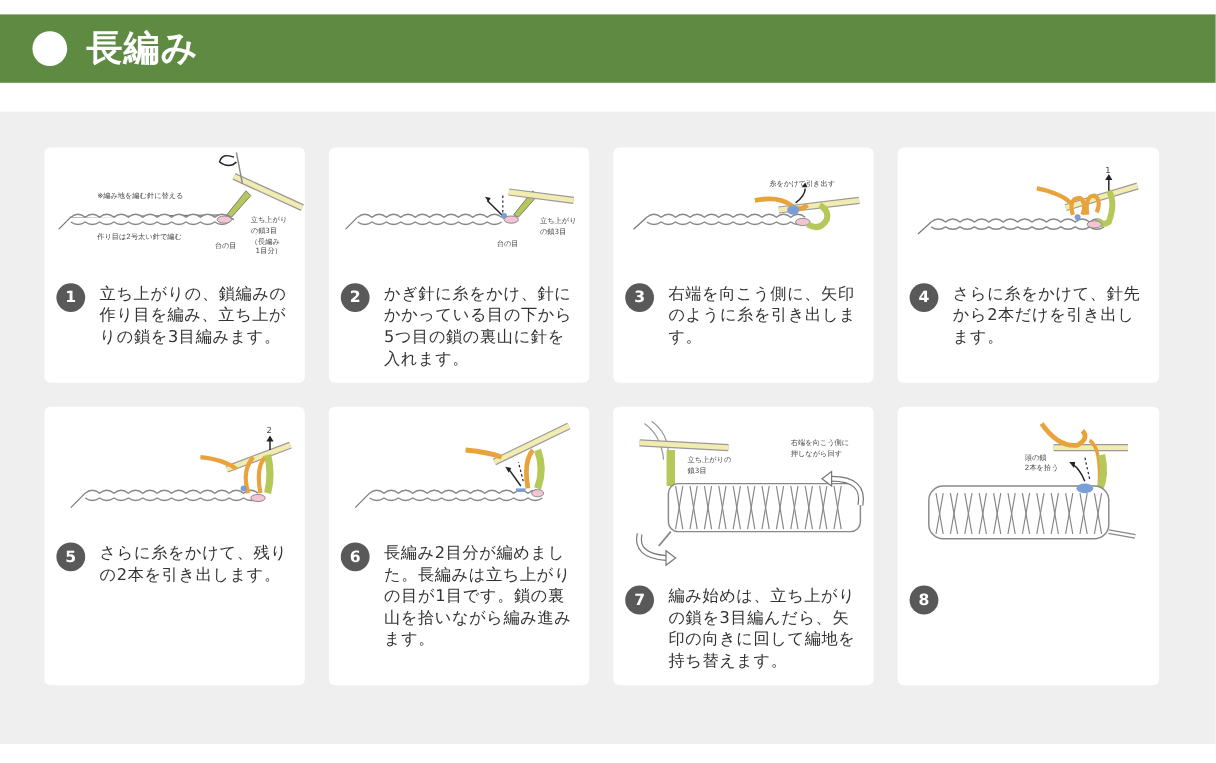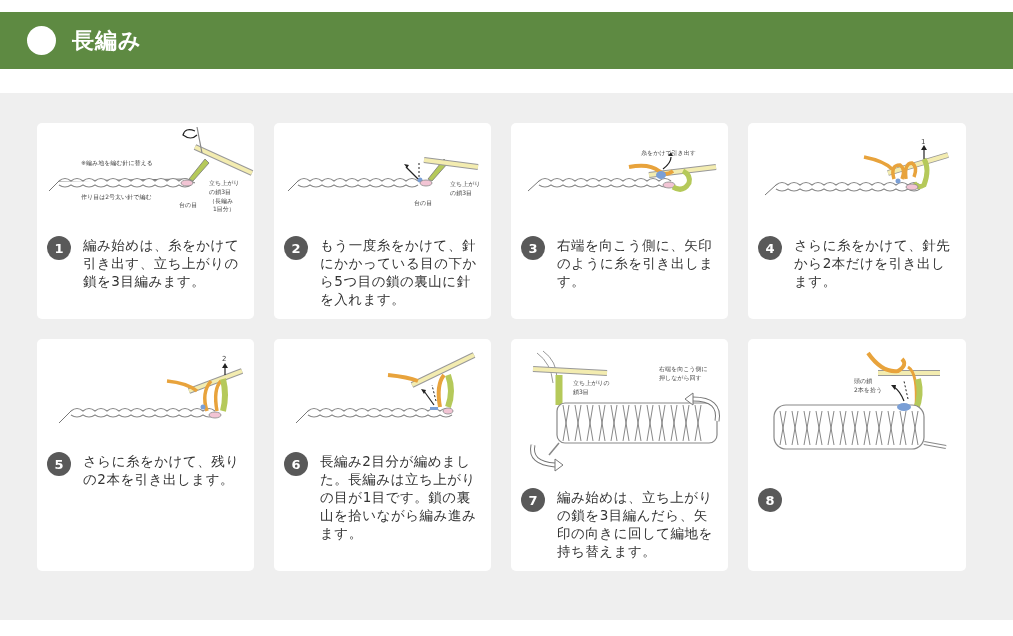--- a/index.html
+++ b/index.html
@@ -2,21 +2,21 @@
 <html><head>
 <meta charset="utf-8">
 <style>
   * { box-sizing: border-box; margin: 0; padding: 0; }
   html, body { width: 1013px; height: 636px; background: #ffffff; overflow: hidden;
     font-family: "DejaVu Sans", "Liberation Sans", sans-serif; }
   .header-bar { position: absolute; left: 0; top: 12px; width: 1013px; height: 57px;
     background: #5e8a42; display: flex; align-items: center; }
   .header-dot { width: 29px; height: 29px; border-radius: 50%; background: #ffffff;
     margin-left: 27px; margin-right: 16px; }
-  .header-title { color: #ffffff; font-size: 22px; font-weight: bold; letter-spacing: 1px; }
+  .header-title { color: #ffffff; font-size: 30px; font-weight: bold; letter-spacing: 1px; }
   .content { position: absolute; left: 0; top: 93px; width: 1013px; height: 527px;
     background: #efefef; }
   .card { position: absolute; background: #ffffff; border-radius: 5px; overflow: hidden; }
   .illus { position: absolute; left: 0; top: 0; width: 100%; }
   .step { position: absolute; left: 10px; display: flex; align-items: flex-start; }
   .step-num { width: 24px; height: 24px; border-radius: 50%; background: #595959;
     color: #ffffff; font-weight: bold; font-size: 13px; display: flex;
     align-items: center; justify-content: center; flex-shrink: 0; margin-top: 0px; }
   .step-text { margin-left: 12px; width: 160px; font-size: 13.5px; line-height: 18px;
     color: #333333; letter-spacing: 0.5px; }
@@ -46,21 +46,21 @@
       <text x="44" y="42" font-size="6" fill="#444">※編み地を編む針に替える</text>
       <text x="44" y="76" font-size="6" fill="#444">作り目は2号太い針で編む</text>
       <text x="172" y="62" font-size="6" fill="#444">立ち上がり</text>
       <text x="172" y="71" font-size="6" fill="#444">の鎖3目</text>
       <text x="172" y="80" font-size="6" fill="#444">（長編み</text>
       <text x="176" y="88" font-size="6" fill="#444">1目分）</text>
       <text x="142" y="84" font-size="6" fill="#444">台の目</text>
     </svg>
     <div class="step" style="top:113px;">
       <div class="step-num">1</div>
-      <div class="step-text">編み始めは、糸をかけて引き出す、立ち上がりの鎖を3目編みます。</div>
+      <div class="step-text">立ち上がりの、鎖編みの作り目を編み、立ち上がりの鎖を3目編みます。</div>
     </div>
   </div>
 
   <div class="card" style="left:274px;top:30px;width:217px;height:196px;">
     <svg class="illus" width="217" height="100" viewBox="0 0 217 100">
       <path d="M14,68 L24,58" stroke="#777" stroke-width="1" fill="none"></path>
       <path d="M24,58 q6,-5 12,0 q6,-5 12,0 q6,-5 12,0 q6,-5 12,0 q6,-5 12,0 q6,-5 12,0 q6,-5 12,0 q6,-5 12,0 q6,-5 12,0 q6,-5 12,0" stroke="#888" stroke-width="1.2" fill="#fff"></path>
       <path d="M24,62 q6,4 12,0 q6,4 12,0 q6,4 12,0 q6,4 12,0 q6,4 12,0 q6,4 12,0 q6,4 12,0 q6,4 12,0 q6,4 12,0 q6,4 12,0" stroke="#888" stroke-width="1.2" fill="none"></path>
       <circle cx="146" cy="57" r="2.5" fill="#7a9fd6"></circle>
       <ellipse cx="152" cy="60" rx="6" ry="3" fill="#f2c4d4" stroke="#888" stroke-width="0.8"></ellipse>
@@ -69,21 +69,21 @@
       <line x1="150" y1="37" x2="204" y2="44" stroke="#f3ecb0" stroke-width="4"></line>
       <path d="M144,56 L132,44" stroke="#222" stroke-width="1.2" fill="none"></path>
       <path d="M130,41 l5,1 -2,3 z" fill="#222"></path>
       <line x1="145" y1="54" x2="145" y2="40" stroke="#222" stroke-width="1" stroke-dasharray="2,2"></line>
       <text x="176" y="63" font-size="6" fill="#444">立ち上がり</text>
       <text x="176" y="72" font-size="6" fill="#444">の鎖3目</text>
       <text x="140" y="82" font-size="6" fill="#444">台の目</text>
     </svg>
     <div class="step" style="top:113px;">
       <div class="step-num">2</div>
-      <div class="step-text">もう一度糸をかけて、針にかかっている目の下から5つ目の鎖の裏山に針を入れます。</div>
+      <div class="step-text">かぎ針に糸をかけ、針にかかっている目の下から5つ目の鎖の裏山に針を入れます。</div>
     </div>
   </div>
 
   <div class="card" style="left:511px;top:30px;width:217px;height:196px;">
     <svg class="illus" width="217" height="100" viewBox="0 0 217 100">
       <path d="M17,68 L28,58" stroke="#777" stroke-width="1" fill="none"></path>
       <path d="M28,58 q6,-5 12,0 q6,-5 12,0 q6,-5 12,0 q6,-5 12,0 q6,-5 12,0 q6,-5 12,0 q6,-5 12,0 q6,-5 12,0 q6,-5 12,0 q6,-5 12,0 q6,-5 12,0" stroke="#888" stroke-width="1.2" fill="#fff"></path>
       <path d="M28,62 q6,4 12,0 q6,4 12,0 q6,4 12,0 q6,4 12,0 q6,4 12,0 q6,4 12,0 q6,4 12,0 q6,4 12,0 q6,4 12,0 q6,4 12,0 q6,4 12,0" stroke="#888" stroke-width="1.2" fill="none"></path>
       <line x1="138" y1="52" x2="205" y2="44" stroke="#999" stroke-width="6"></line>
       <line x1="138" y1="52" x2="205" y2="44" stroke="#f3ecb0" stroke-width="4"></line>

